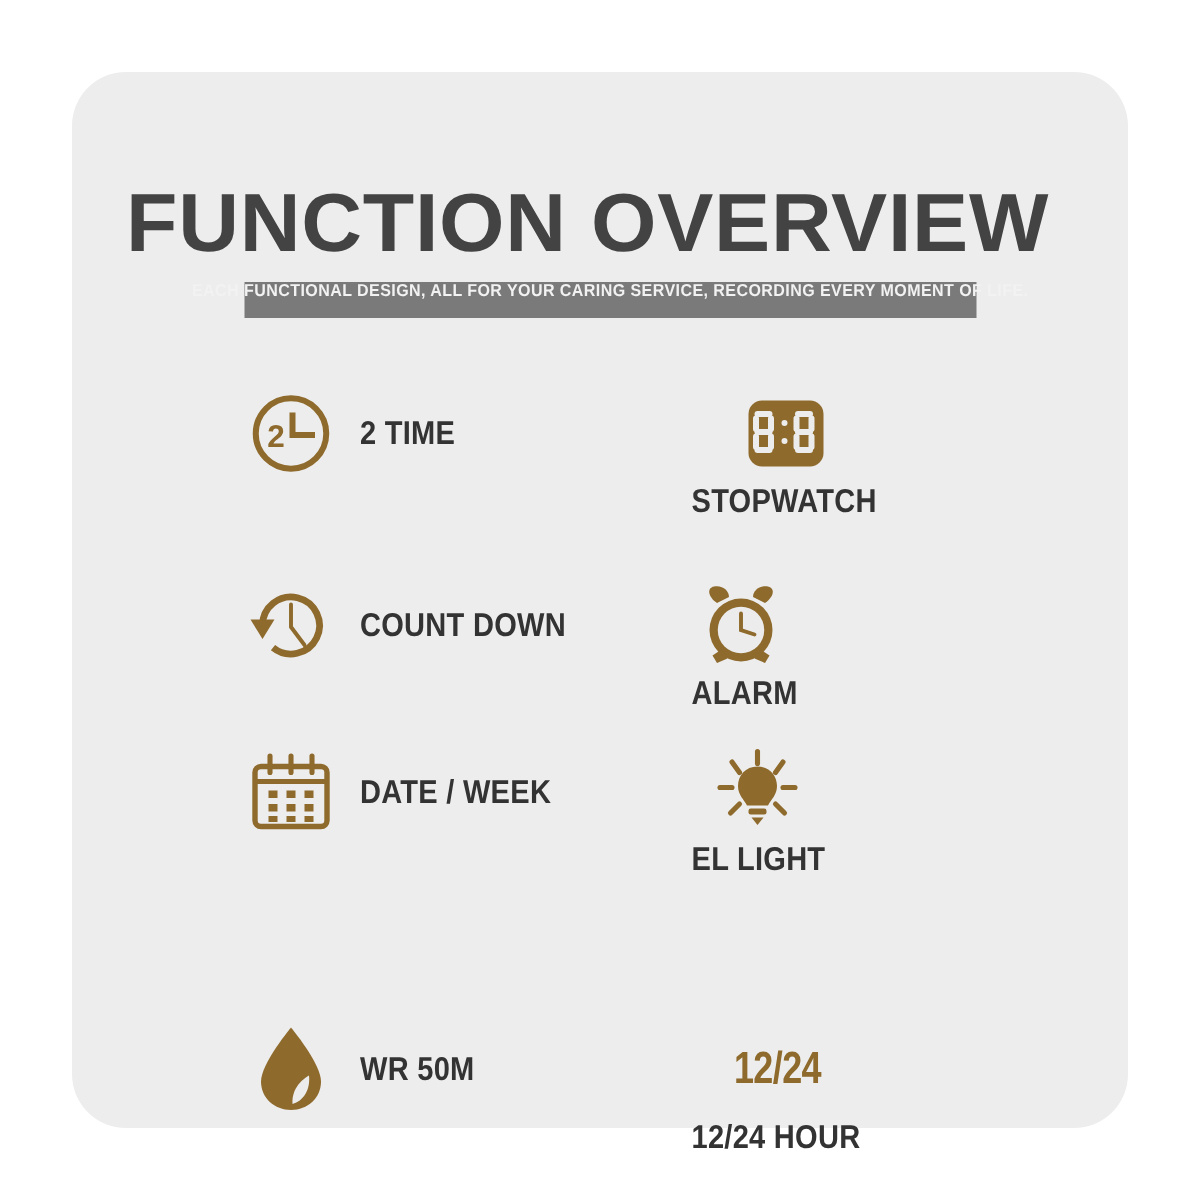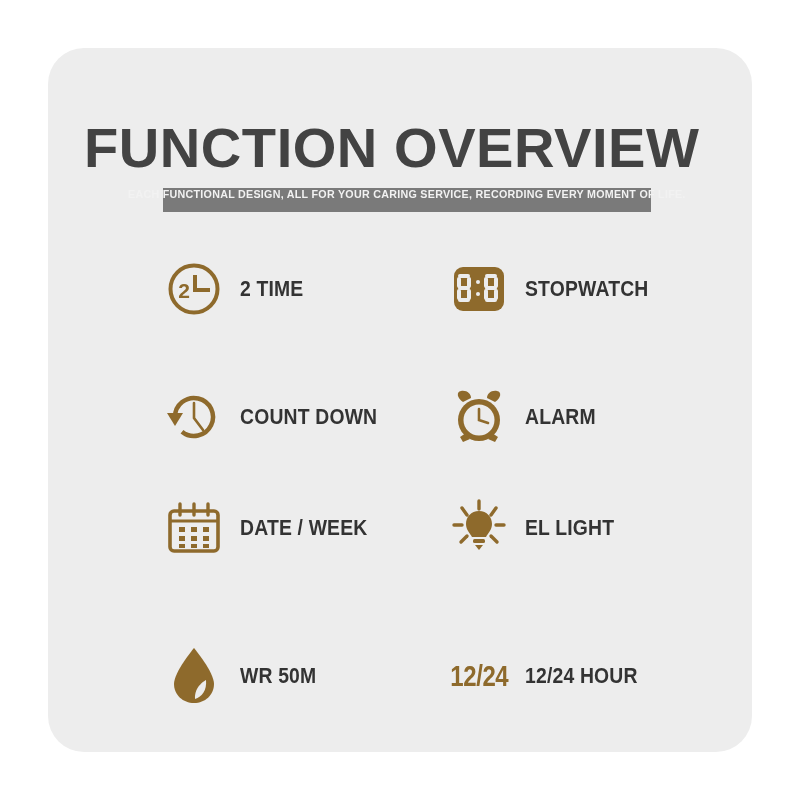--- a/index.html
+++ b/index.html
@@ -90,26 +90,26 @@
     font-weight: 700;
     color: #333333;
     letter-spacing: 0.2px;
     transform: scaleX(0.88);
     transform-origin: left center;
     white-space: nowrap;
     font-family: "Liberation Sans", sans-serif;
   }
 
   .col-left  { left: 162px; }
-  .col-right { left: 447px; }
+  .col-right { left: 447px; flex-direction: column; }
 
   .row-1 { top: 257px; }
   .row-2 { top: 385px; align-items: center; }
   .row-3 { top: 496px; }
-  .row-4 { top: 644px; }
+  .row-4 { top: 681px; }
 
   .txt-icon {
     font-size: 30px;
     font-weight: 700;
     color: #8e6a2c;
     letter-spacing: -0.5px;
     transform: scaleX(0.80);
     font-family: "Liberation Sans", sans-serif;
   }
 </style>

